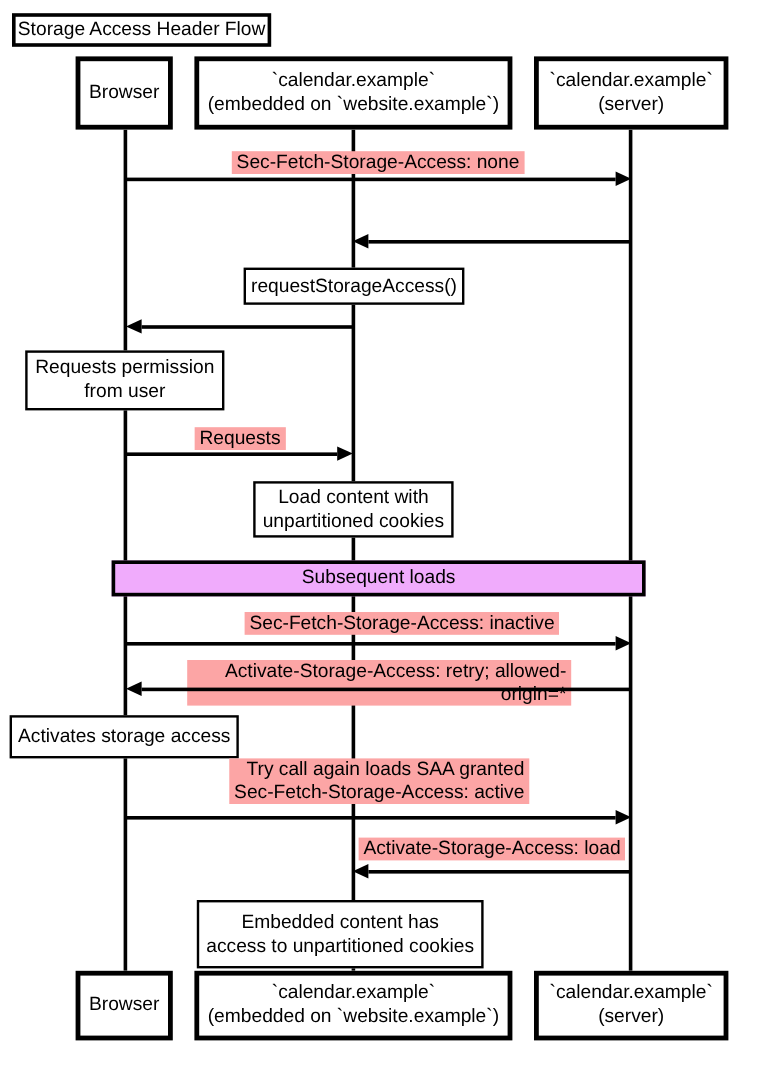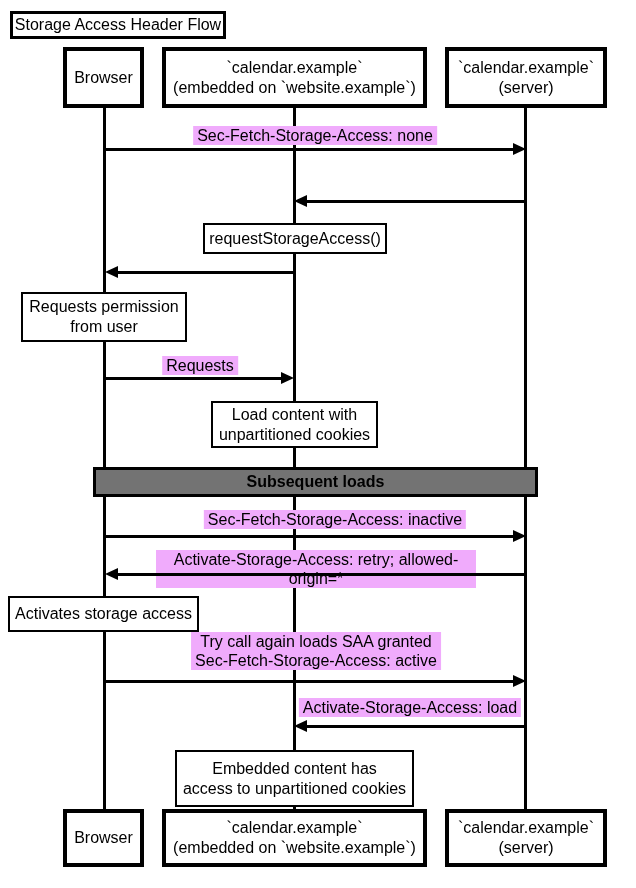--- a/index.html
+++ b/index.html
@@ -63,24 +63,24 @@
     left: -13px;
     top: -5px;
     width: 0; height: 0;
     border-right: 13px solid #000;
     border-top: 6.5px solid transparent;
     border-bottom: 6.5px solid transparent;
   }
   .msg-label {
     position: absolute;
     transform: translateX(-50%);
-    background: #f0abfc;
+    background: #fca5a5;
     font-size: 16px;
     line-height: 19px;
-    text-align: center;
+    text-align: right;
     white-space: pre-line;
     padding: 0 4px;
   }
   .note {
     position: absolute;
     box-sizing: border-box;
     border: 2px solid #000;
     background: #fff;
     display: flex;
     align-items: center;
@@ -129,38 +129,38 @@
 
   <div class="note" style="left:21px; top:292px; width:166px; height:50px;">Requests permission
 from user</div>
 
   <div class="msg-label" style="left:200px; top:356px;">Requests</div>
   <div class="arrow right" style="left:105px; top:377px; width:176px;"></div>
 
   <div class="note" style="left:211px; top:401px; width:167px; height:47px;">Load content with
 unpartitioned cookies</div>
 
-  <div class="band" style="left: 93px; top: 467px; width: 445px; height: 30px; background: #737373; font-weight: bold;">Subsequent loads</div>
+  <div class="band" style="left: 93px; top: 467px; width: 445px; height: 30px; background: #f0abfc;">Subsequent loads</div>
 
   <div class="msg-label" style="left:315px; top:510px;margin-left:20px;">Sec-Fetch-Storage-Access: inactive</div>
   <div class="arrow right" style="left:105px; top:535px; width:408px;"></div>
 
   <div class="msg-label" style="left:316px; top:550px;">Activate-Storage-Access: retry; allowed-origin=*</div>
   <div class="arrow left" style="left:118px; top:573px; width:408px;"></div>
 
   <div class="note" style="left:8px; top:596px; width:191px; height:36px;">Activates storage access</div>
 
   <div class="msg-label" style="left:316px; top:632px;">Try call again loads SAA granted
 Sec-Fetch-Storage-Access: active</div>
   <div class="arrow right" style="left:105px; top:680px; width:408px;"></div>
 
   <div class="msg-label" style="left:410px; top:698px;">Activate-Storage-Access: load</div>
   <div class="arrow left" style="left:307px; top:725px; width:219px;"></div>
 
-  <div class="note" style="left:175px; top:750px; width:239px; height:57px;">Embedded content has
+  <div class="note" style="left:164px; top:750px; width:239px; height:57px;">Embedded content has
 access to unpartitioned cookies</div>
 
   <div class="actor" style="left:63px; top:809px; width:81px; height:58px;">Browser</div>
   <div class="actor" style="left:162px; top:809px; width:265px; height:58px;">`calendar.example`
 (embedded on `website.example`)</div>
   <div class="actor" style="left:445px; top:809px; width:162px; height:58px;">`calendar.example`
 (server)</div>
 
 </div>
 

